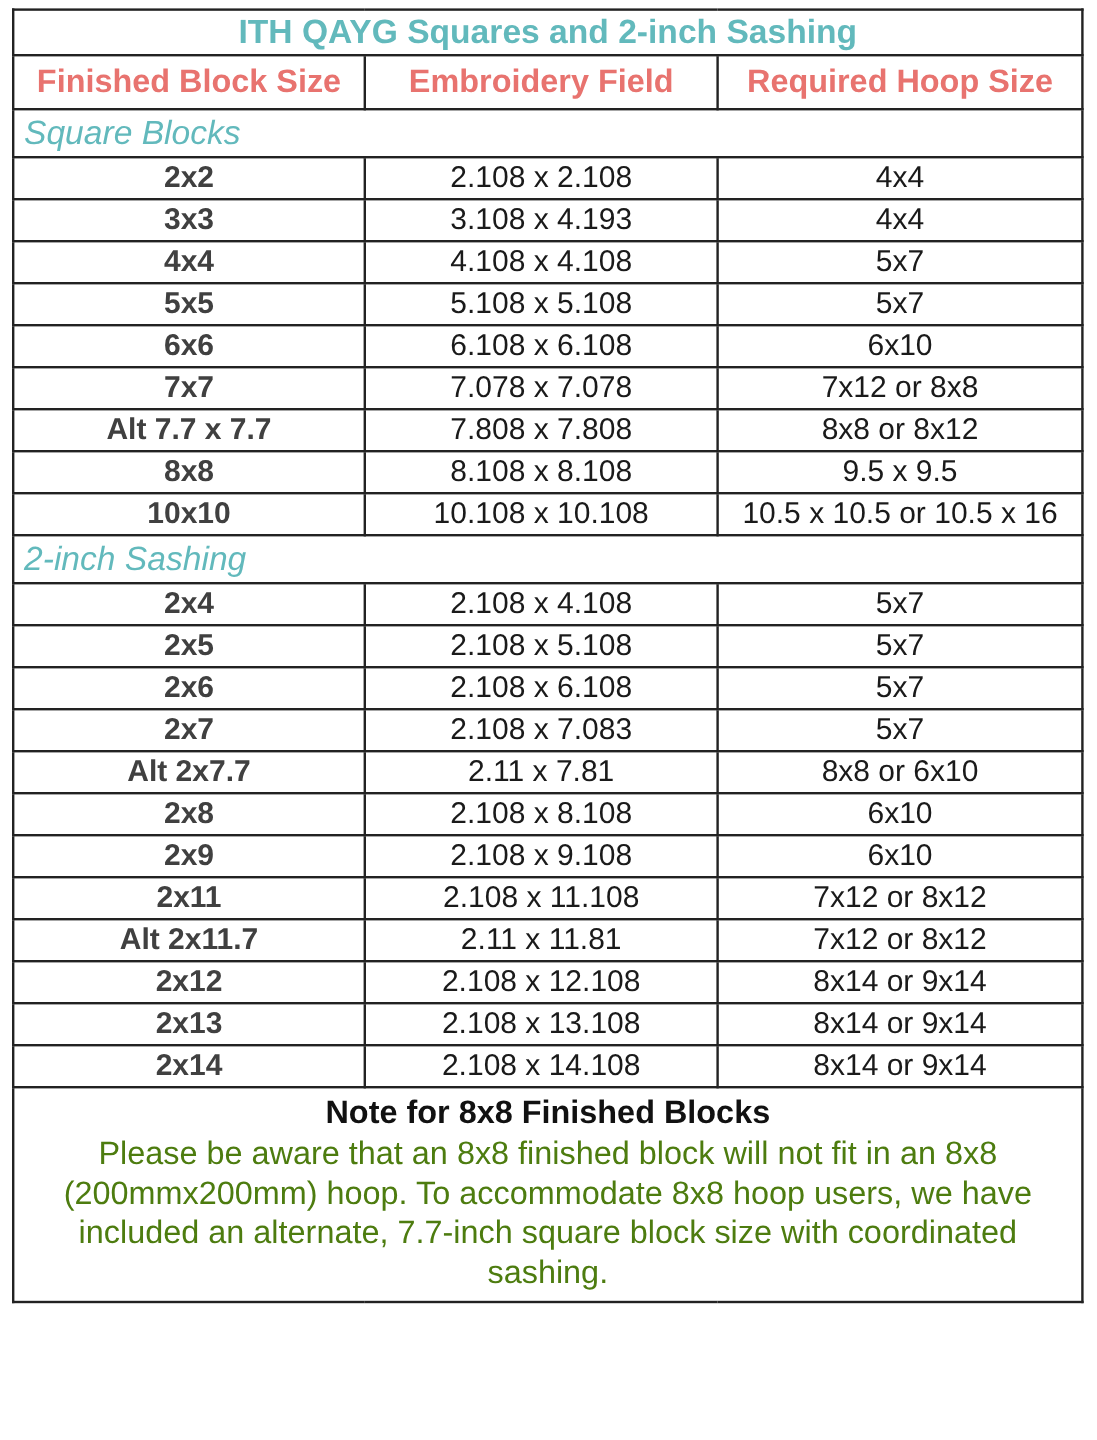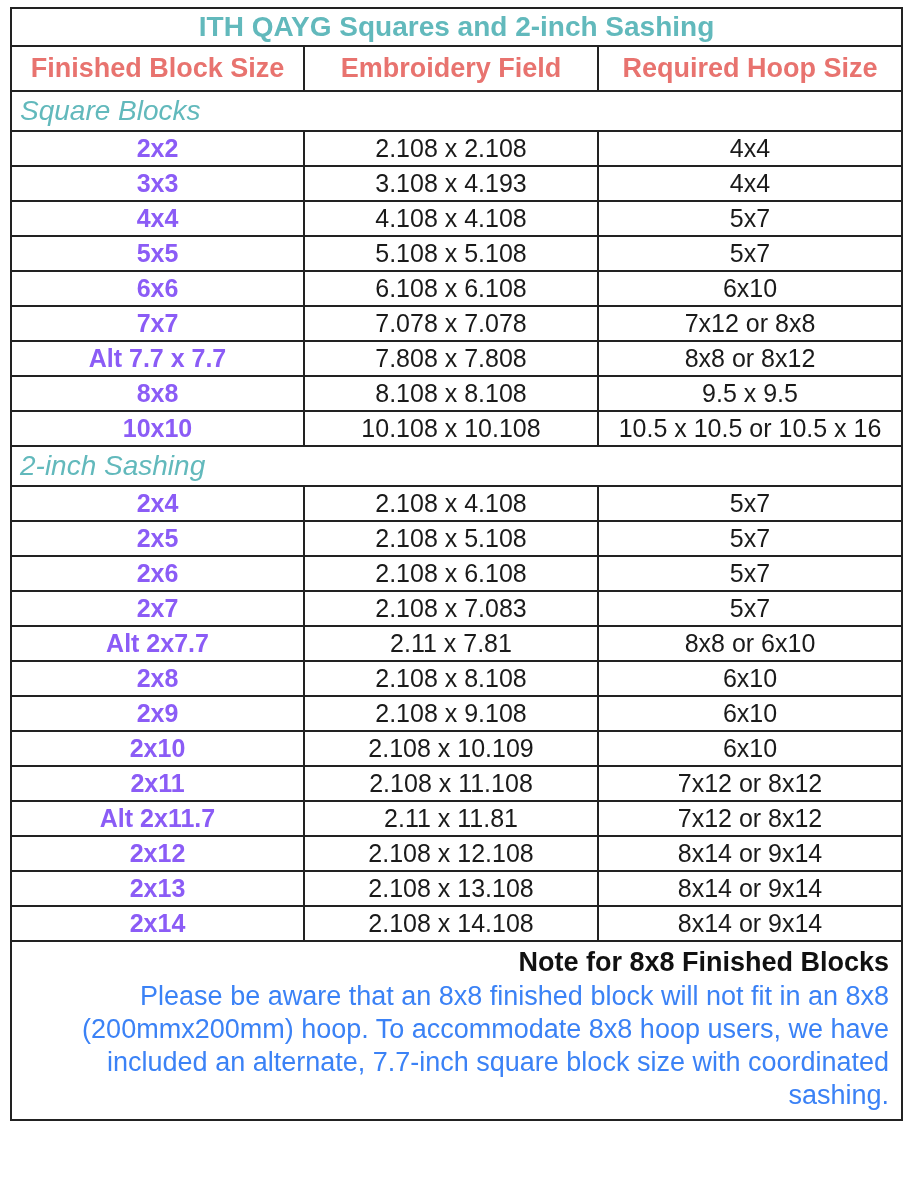--- a/index.html
+++ b/index.html
@@ -59,38 +59,38 @@
   }
   td.cell {
     height: 33px;
     text-align: center;
     vertical-align: middle;
     font-size: 25px;
     color: #1a1a1a;
   }
   td.cell.block-size {
     font-weight: bold;
-    color: #8b5cf6;
+    color: #404040;
     border-radius: 15px;
   }
   td.note-cell {
     vertical-align: top;
-    text-align: right;
+    text-align: center;
     padding: 4px 12px 6px 12px !important;
     height: 158px;
   }
   .note-heading {
     font-size: 27px;
     font-weight: bold;
     color: #111111;
     line-height: 1.25;
   }
   .note-body {
     font-size: 27px;
-    color: #3b82f6;
+    color: #4d7c0f;
     line-height: 1.23;
   }
 </style>
 </head>
 <body>
 
 <div class="sheet">
   <table class="chart">
     <colgroup>
       <col style="width:293px">
@@ -188,25 +188,20 @@
           <td class="cell block-size">2x8</td>
           <td class="cell">2.108 x 8.108</td>
           <td class="cell">6x10</td>
         </tr>
         <tr>
           <td class="cell block-size">2x9</td>
           <td class="cell">2.108 x 9.108</td>
           <td class="cell">6x10</td>
         </tr>
         <tr>
-          <td class="cell block-size">2x10</td>
-          <td class="cell">2.108 x 10.109</td>
-          <td class="cell">6x10</td>
-        </tr>
-        <tr>
           <td class="cell block-size">2x11</td>
           <td class="cell">2.108 x 11.108</td>
           <td class="cell">7x12 or 8x12</td>
         </tr>
         <tr>
           <td class="cell block-size">Alt 2x11.7</td>
           <td class="cell">2.11 x 11.81</td>
           <td class="cell">7x12 or 8x12</td>
         </tr>
         <tr>

